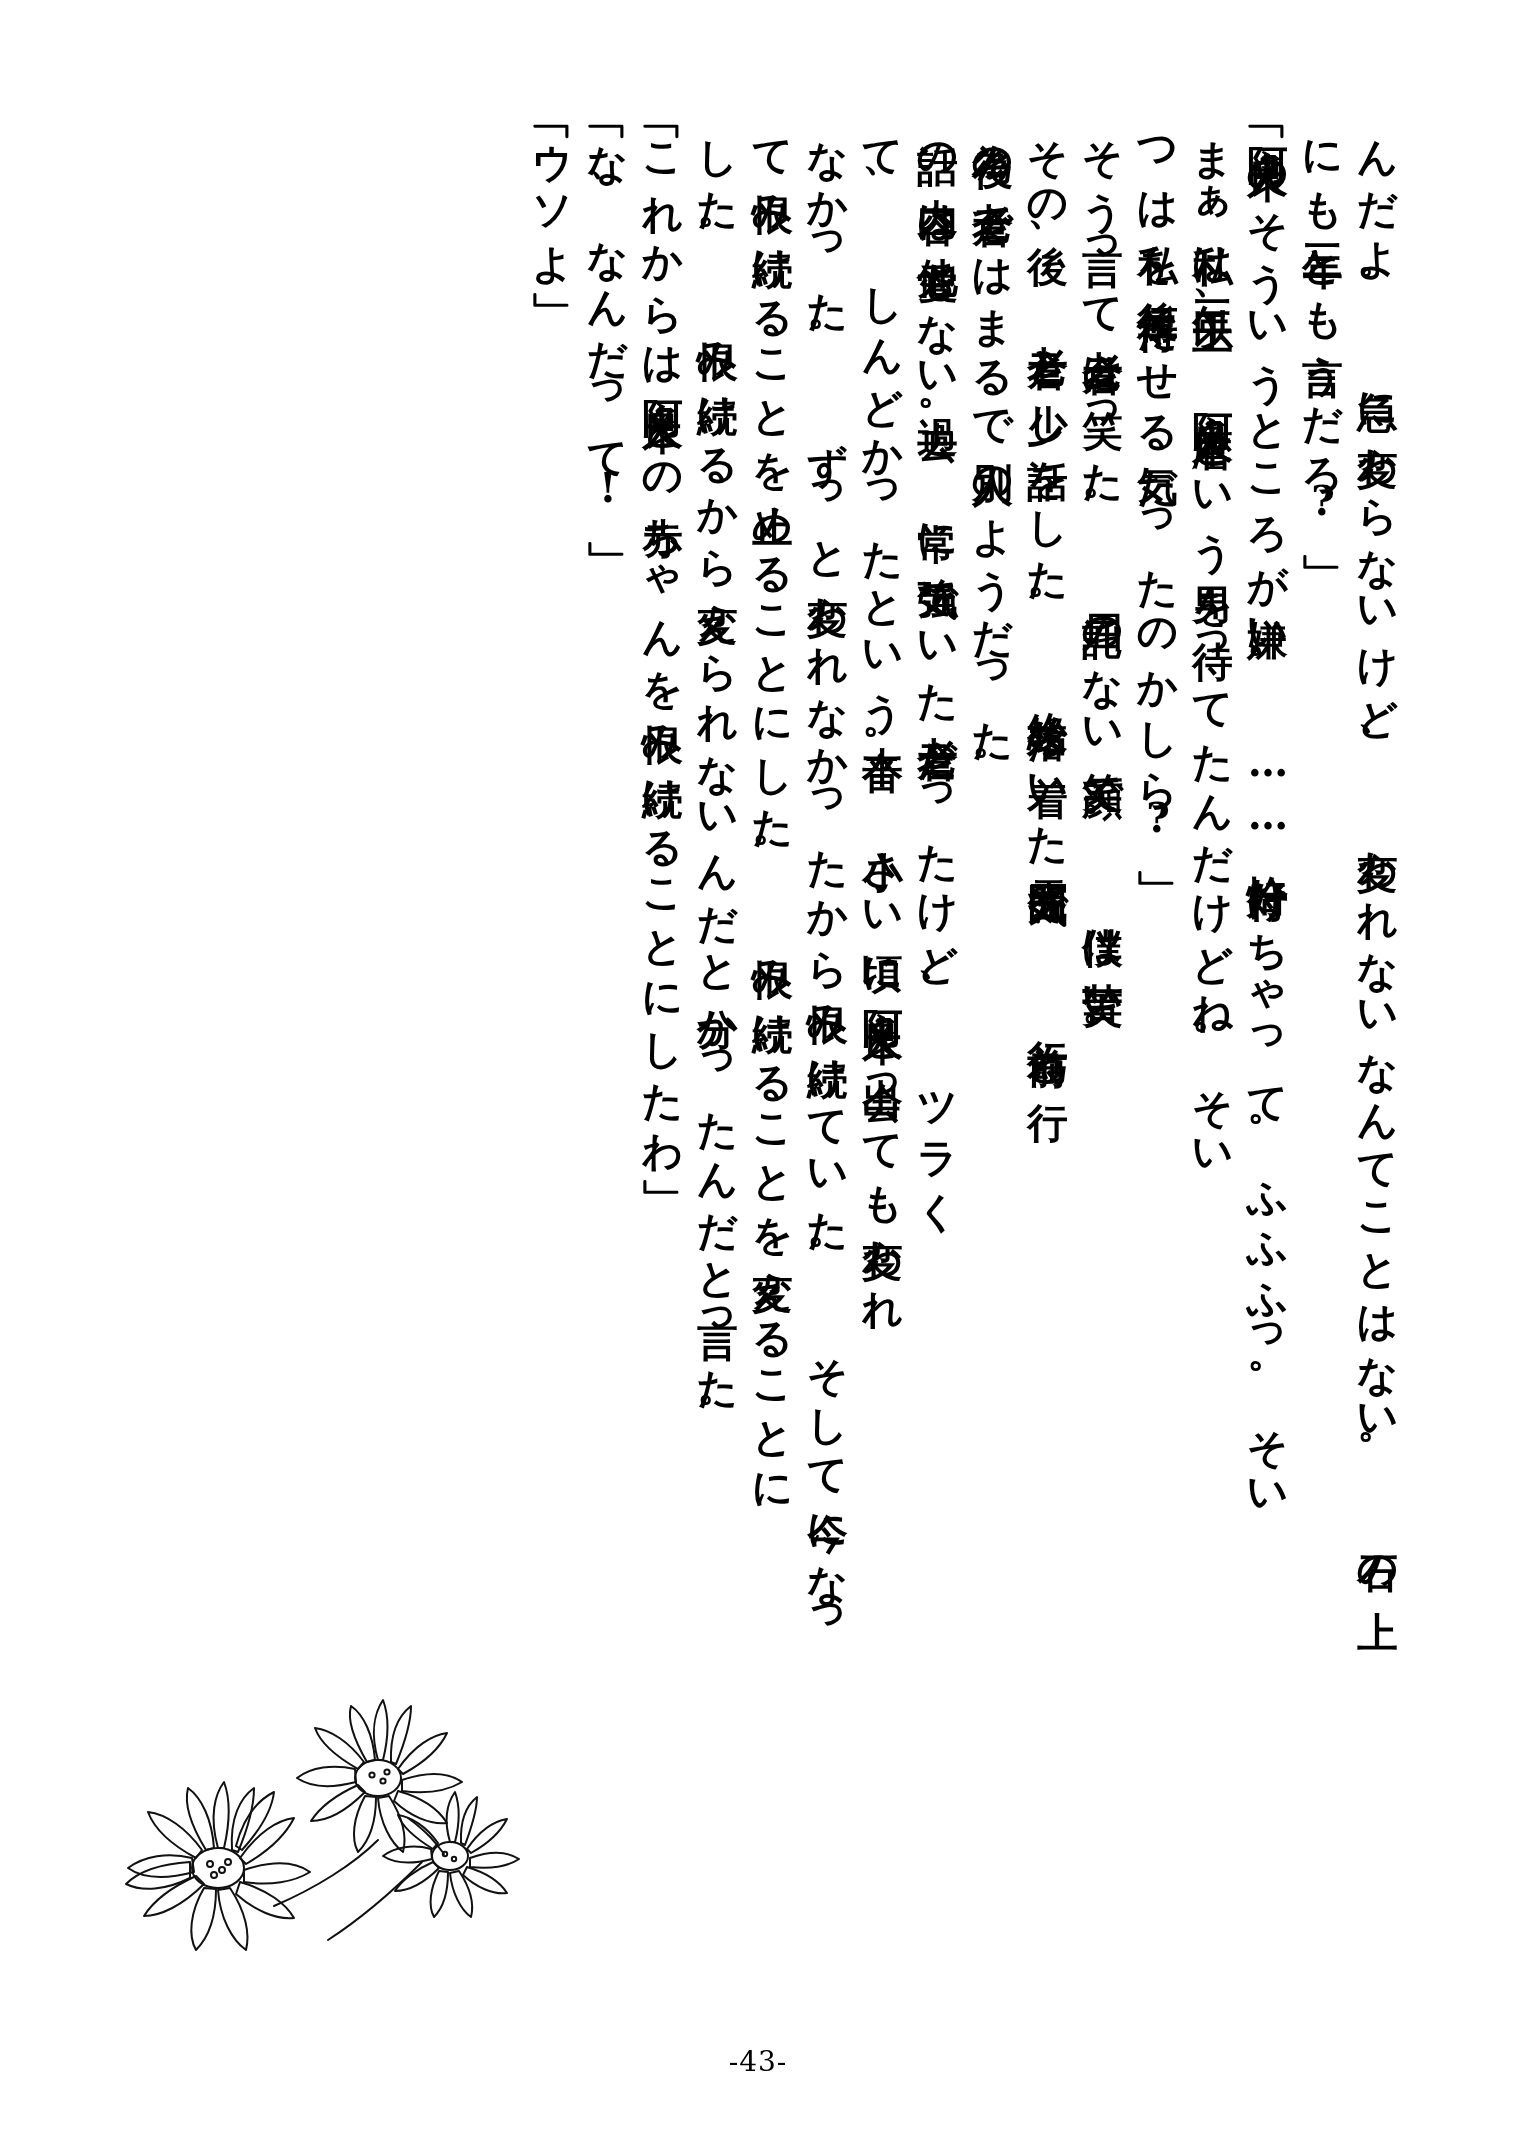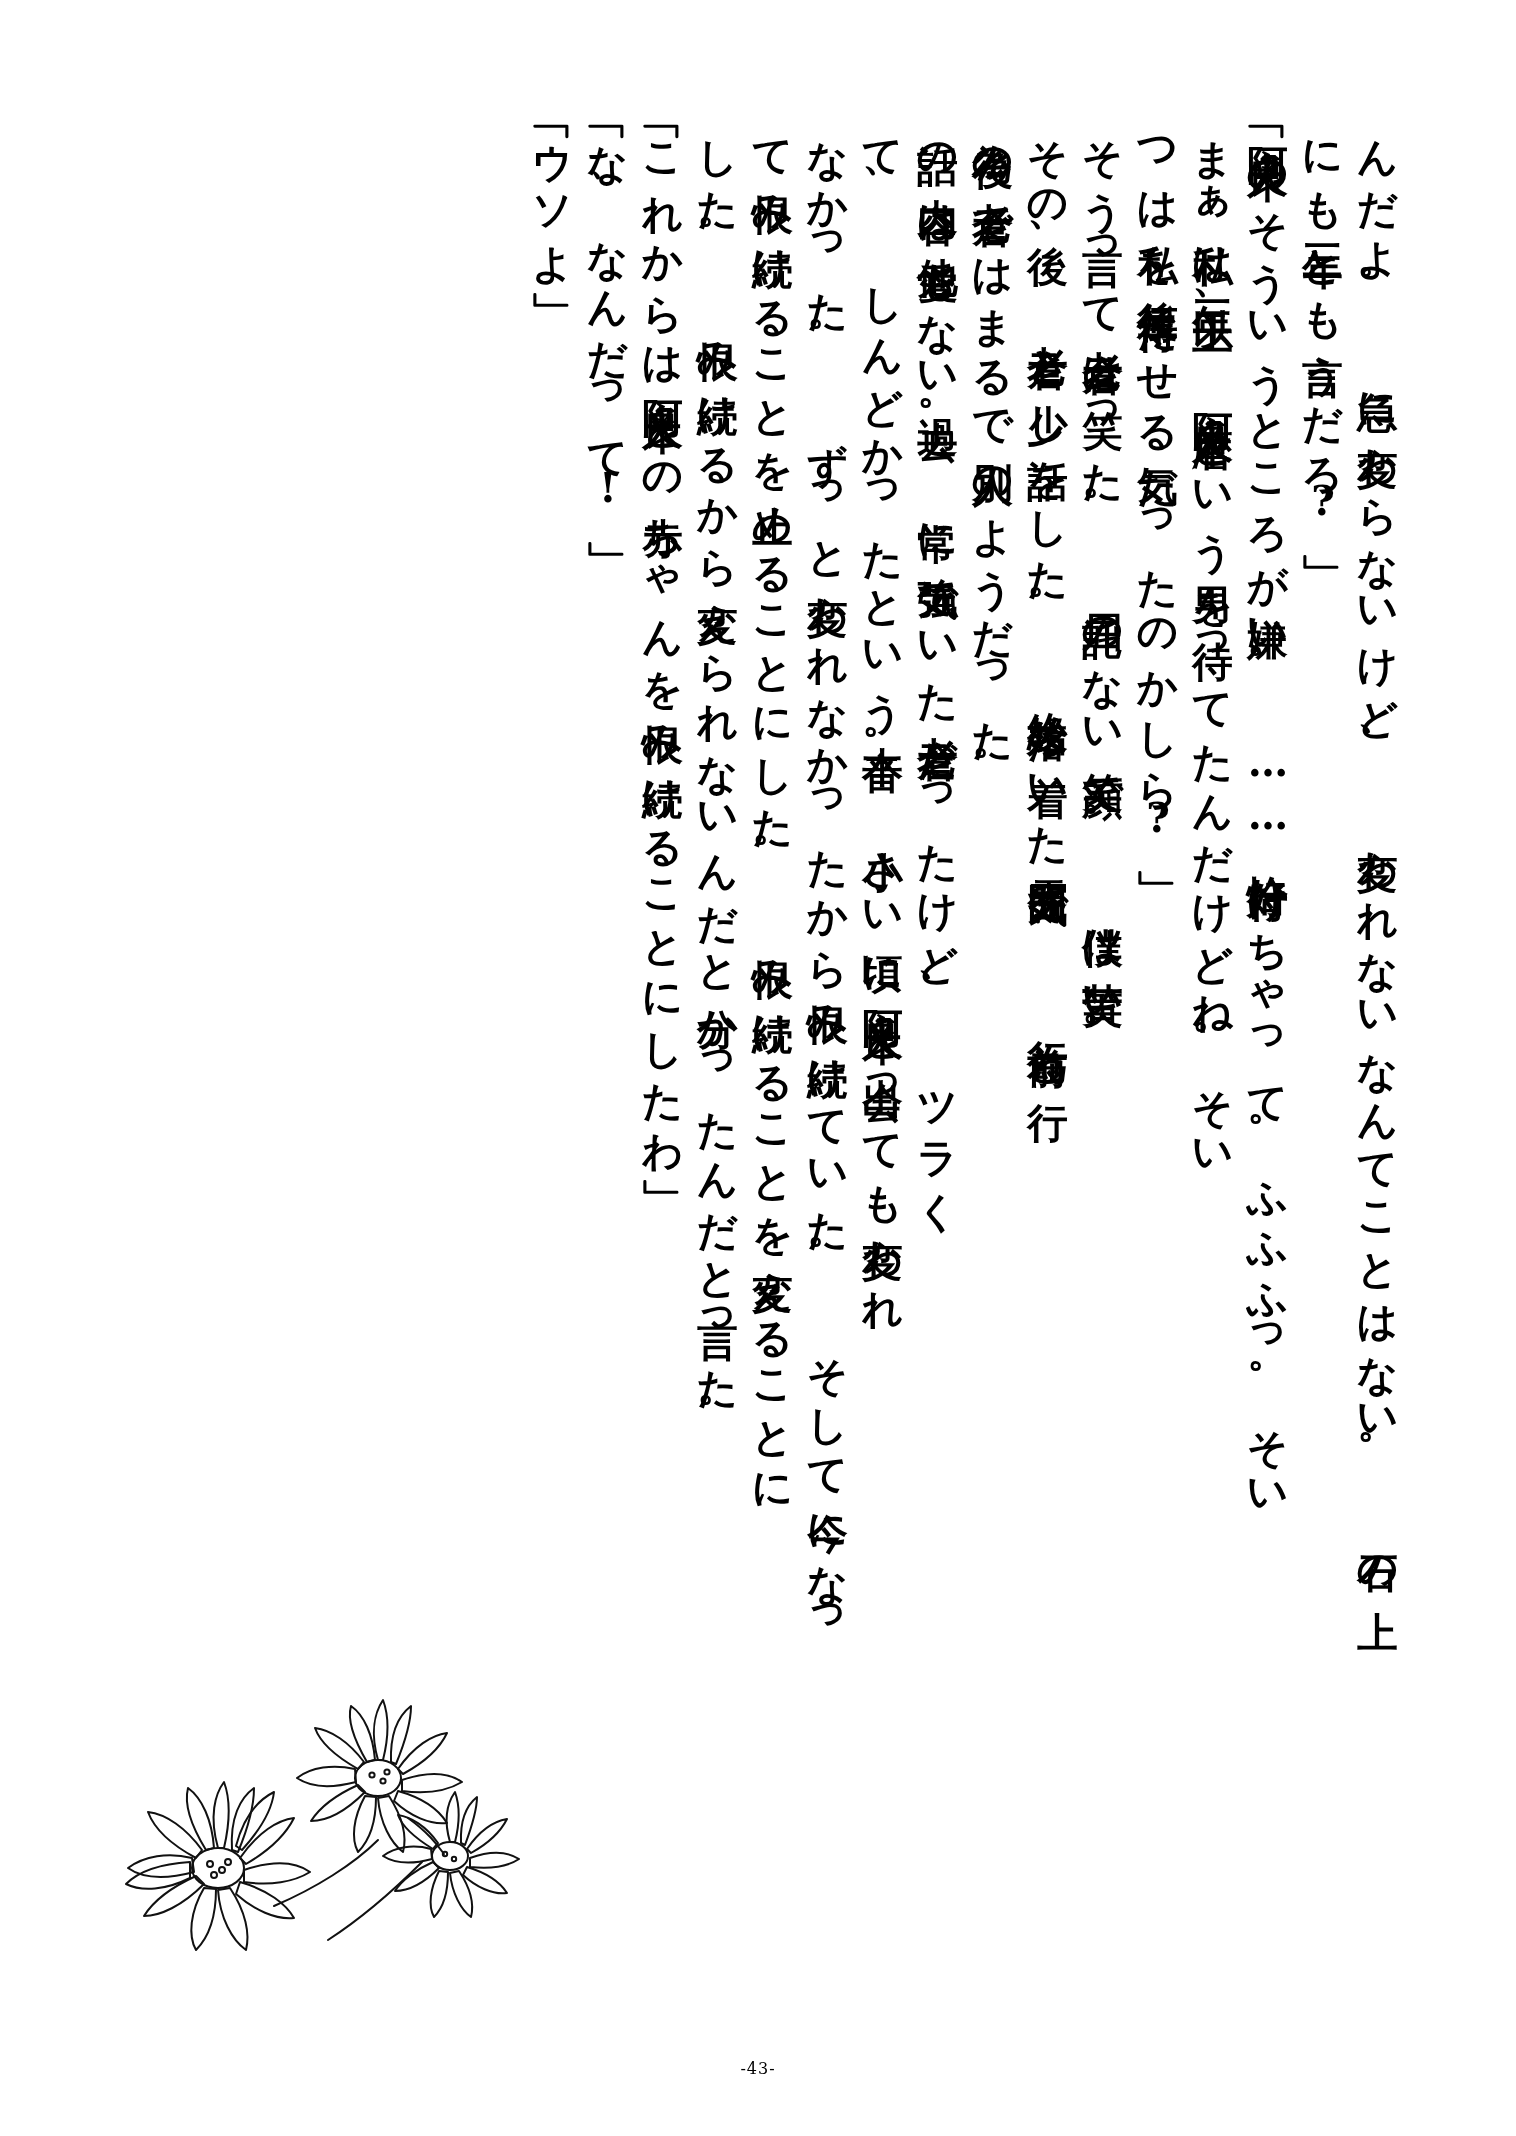--- a/index.html
+++ b/index.html
@@ -46,21 +46,21 @@
     font-family: "DejaVu Serif", "Liberation Serif", serif;
   }
 
   
   #page-number {
     position: absolute;
     left: 0;
     right: 0;
     bottom: 58px;
     text-align: center;
-    font-size: 16px;
+    font-size: 28px;
     color: #000000;
     font-family: "DejaVu Serif", "Liberation Serif", serif;
     letter-spacing: 1px;
   }
 
   
   #flowers {
     position: absolute;
     left: 78px;
     bottom: 148px;

